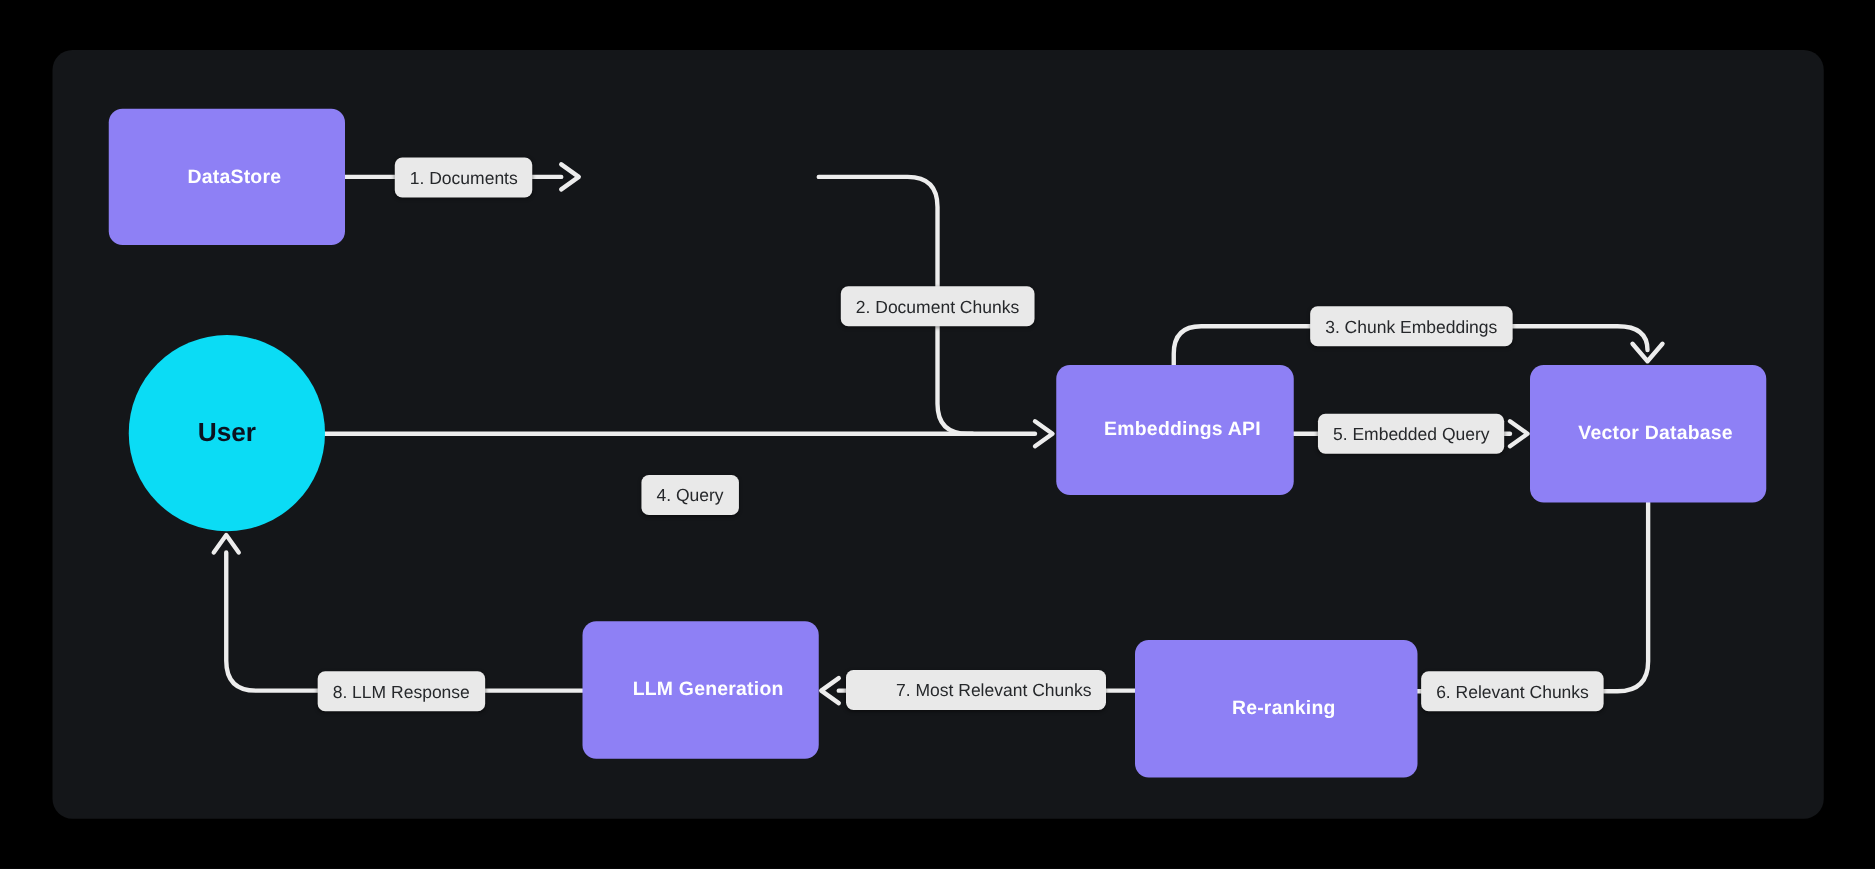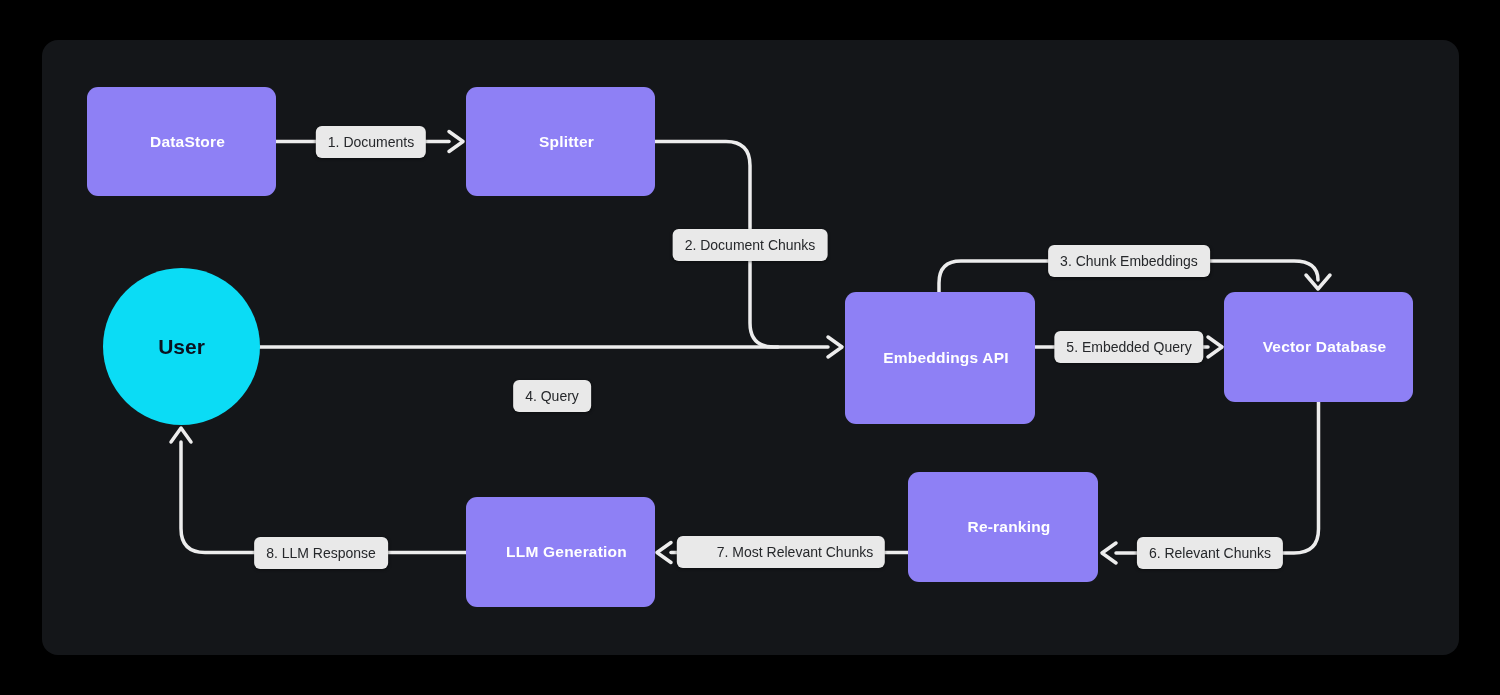--- a/index.html
+++ b/index.html
@@ -71,23 +71,23 @@
     padding:8px 12px;
     font-size:14px;
     font-weight:400;
     white-space:nowrap;
     box-shadow:0 1px 3px rgba(0,0,0,.4);
   }
   
   #n-datastore {left:87px;  top:87px;  width:189px; height:109px;}
   #n-splitter  {left:466px; top:87px;  width:189px; height:109px;}
   #n-user      {left:103px; top:268px; width:157px; height:157px;}
-  #n-embeddings{left:845px; top:292px; width:190px; height:132px;}
+  #n-embeddings{left:845px; top:292px; width:190px; height:104px;}
   #n-vectordb  {left:1224px;top:292px; width:189px; height:110px;}
-  #n-reranking {left:908px; top:472px; width:190px; height:110px;}
+  #n-reranking {left:908px; top:512px; width:226px; height:110px;}
   #n-llmgen    {left:466px; top:497px; width:189px; height:110px;}
   
   #l-documents    {left:371px;  top:142px;}
   #l-docchunks    {left:750px;  top:245px;}
   #l-chunkemb     {left:1129px; top:261px;}
   #l-query        {left:552px;  top:348px;margin-top:48px;}
   #l-embquery     {left:1129px; top:347px;}
   #l-relchunks    {left:1210px; top:553px;}
   #l-mostrelchunks{left:781px;  top:552px;padding-left:40px;}
   #l-llmresponse  {left:321px;  top:553px;}
@@ -134,21 +134,20 @@
       <path d="M 671 542.5 L 657 552.5 L 671 562.5"></path>
     </g>
 
     <g>
       <path d="M 466 552.5 H 205 Q 181 552.5 181 528.5 V 442"></path>
       <path d="M 171 442 L 181 428 L 191 442"></path>
     </g>
   </svg>
 
   <div class="node" id="n-datastore">DataStore</div>
-  <div class="node" id="n-splitter">Splitter</div>
   <div class="node-circle" id="n-user">User</div>
   <div class="node" id="n-embeddings">Embeddings API</div>
   <div class="node" id="n-vectordb">Vector Database</div>
   <div class="node" id="n-reranking">Re-ranking</div>
   <div class="node" id="n-llmgen">LLM Generation</div>
 
   <div class="edge-label" id="l-documents">1. Documents</div>
   <div class="edge-label" id="l-docchunks">2. Document Chunks</div>
   <div class="edge-label" id="l-chunkemb">3. Chunk Embeddings</div>
   <div class="edge-label" id="l-query">4. Query</div>

